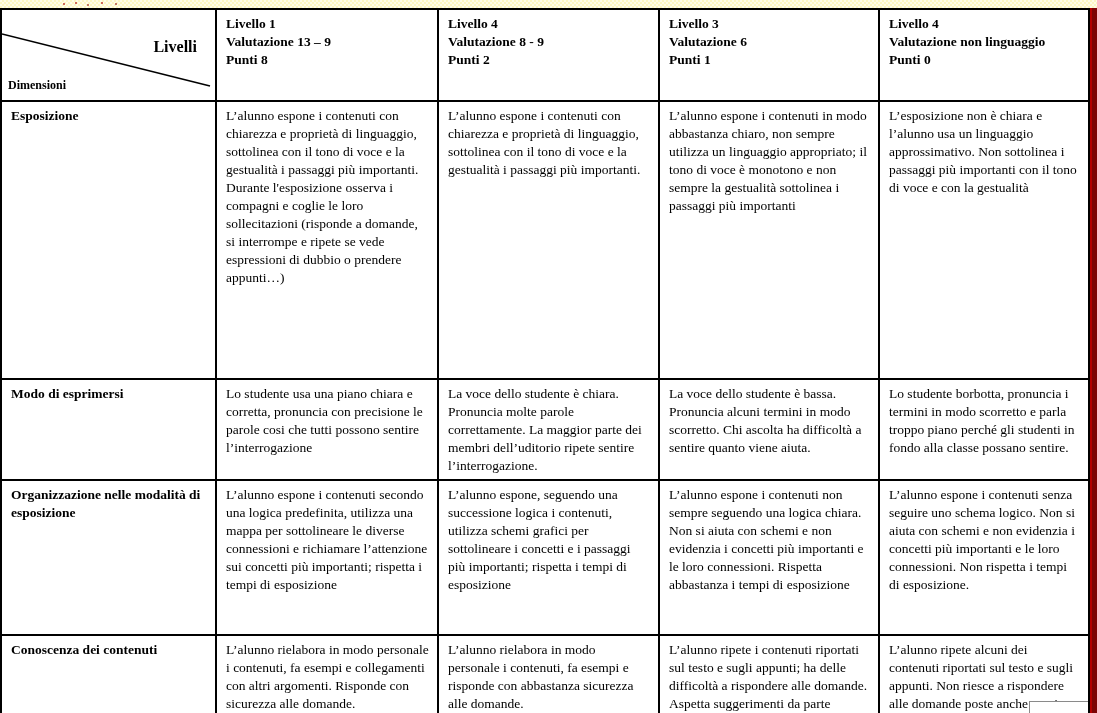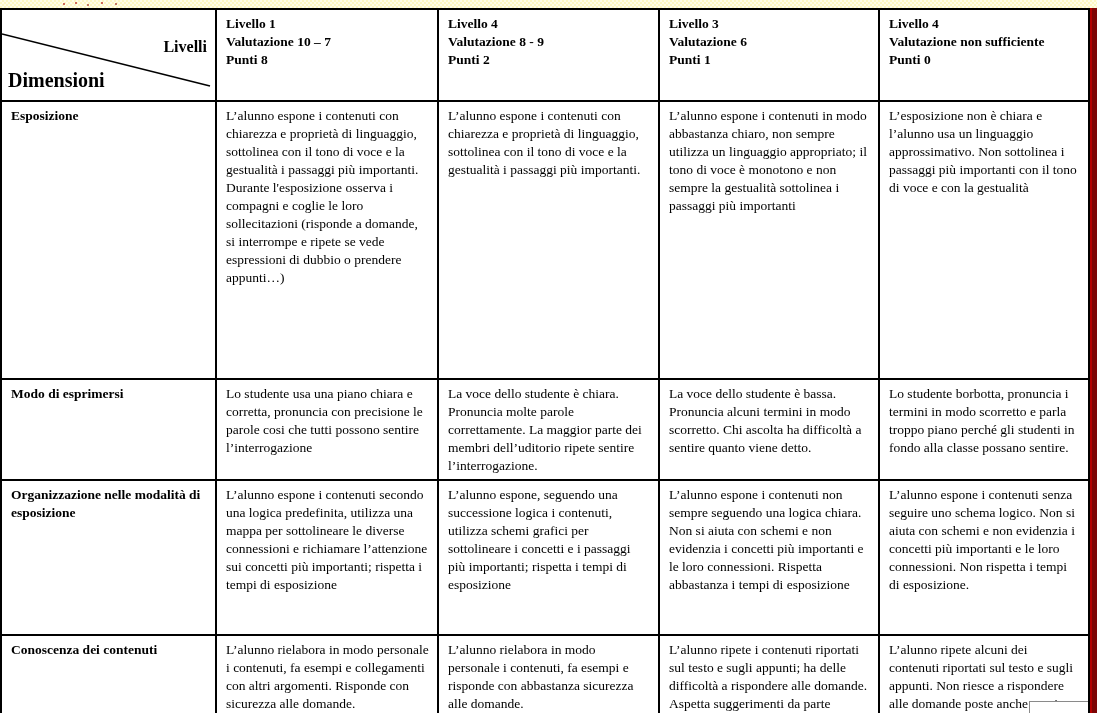--- a/index.html
+++ b/index.html
@@ -62,26 +62,26 @@
     line-height:1.45;
   }
   
   th.corner{
     position:relative;
     padding:0;
     font-weight:bold;
   }
   th.corner svg{position:absolute;left:0;top:0;}
   .corner-top{
-    position:absolute;right:8px;top:26px;
+    position:absolute;right:18px;top:26px;
     font-size:16px;font-weight:bold;
   }
   .corner-bottom{
     position:absolute;left:6px;bottom:6px;
-    font-size:20px;font-weight:bold;
+    font-size:12px;font-weight:bold;
   }
   
   td.dim{
     font-weight:bold;
     font-size:16px;
     text-align:center;
     vertical-align:middle;
     line-height:1.3;
     padding:4px 10px;
   }
@@ -114,53 +114,53 @@
         <tr style="height:92px;">
       <th class="corner">
         <svg width="211" height="88" viewBox="0 0 211 88">
           <line x1="0" y1="24" x2="208" y2="76" stroke="#000" stroke-width="1.6"></line>
         </svg>
         <span class="corner-top">Livelli</span>
         <span class="corner-bottom">Dimensioni</span>
       </th>
       <th class="level-head">
         <div>Livello 1</div>
-        <div>Valutazione 10 – 7</div>
+        <div>Valutazione 13 – 9</div>
         <div>Punti 8</div>
       </th>
       <th class="level-head">
         <div>Livello 4</div>
         <div>Valutazione 8 - 9</div>
         <div>Punti 2</div>
       </th>
       <th class="level-head">
         <div>Livello 3</div>
         <div>Valutazione 6</div>
         <div>Punti 1</div>
       </th>
       <th class="level-head">
         <div>Livello 4</div>
-        <div>Valutazione non sufficiente</div>
+        <div>Valutazione non linguaggio</div>
         <div>Punti 0</div>
       </th>
     </tr>
 
     <tr style="height:278px;">
       <td class="dim">Esposizione</td>
       <td>L’alunno espone i contenuti con chiarezza e proprietà di linguaggio, sottolinea con il tono di voce e la gestualità i passaggi più importanti. Durante l'esposizione osserva i compagni e coglie le loro sollecitazioni (risponde a domande, si interrompe e ripete se vede espressioni di dubbio o prendere appunti…)</td>
       <td>L’alunno espone i contenuti con chiarezza e proprietà di linguaggio, sottolinea con il tono di voce e la gestualità i passaggi più importanti.</td>
       <td>L’alunno espone i contenuti in modo abbastanza chiaro, non sempre utilizza un linguaggio appropriato; il tono di voce è monotono e non sempre la gestualità sottolinea i passaggi più importanti</td>
       <td>L’esposizione non è chiara e l’alunno usa un linguaggio approssimativo. Non sottolinea i passaggi più importanti con il tono di voce e con la gestualità</td>
     </tr>
 
     <tr style="height:96px;">
       <td class="dim">Modo di esprimersi</td>
       <td>Lo studente usa una piano chiara e corretta, pronuncia con precisione le parole cosi che tutti possono sentire l’interrogazione</td>
       <td>La voce dello studente è chiara. Pronuncia molte parole correttamente. La maggior parte dei membri dell’uditorio ripete sentire l’interrogazione.</td>
-      <td>La voce dello studente è bassa. Pronuncia alcuni termini in modo scorretto.  Chi ascolta ha difficoltà a sentire quanto viene detto.</td>
+      <td>La voce dello studente è bassa. Pronuncia alcuni termini in modo scorretto.  Chi ascolta ha difficoltà a sentire quanto viene aiuta.</td>
       <td>Lo studente borbotta, pronuncia i termini in modo scorretto e parla troppo piano perché gli studenti in fondo alla classe possano sentire.</td>
     </tr>
 
     <tr style="height:155px;">
       <td class="dim">Organizzazione nelle modalità di esposizione</td>
       <td>L’alunno espone i contenuti secondo una logica predefinita, utilizza una mappa per sottolineare le diverse connessioni e  richiamare l’attenzione sui concetti più importanti; rispetta i tempi di esposizione</td>
       <td>L’alunno espone, seguendo una successione logica  i contenuti, utilizza schemi grafici per sottolineare i concetti e i passaggi più importanti; rispetta i tempi di esposizione</td>
       <td>L’alunno espone i contenuti non sempre seguendo una logica chiara. Non si aiuta con schemi e non evidenzia i concetti più importanti e le loro connessioni. Rispetta abbastanza i tempi di esposizione</td>
       <td>L’alunno espone i contenuti senza seguire uno schema logico. Non si aiuta con schemi e non evidenzia i concetti più importanti e le loro connessioni. Non rispetta i tempi di esposizione.</td>
     </tr>

